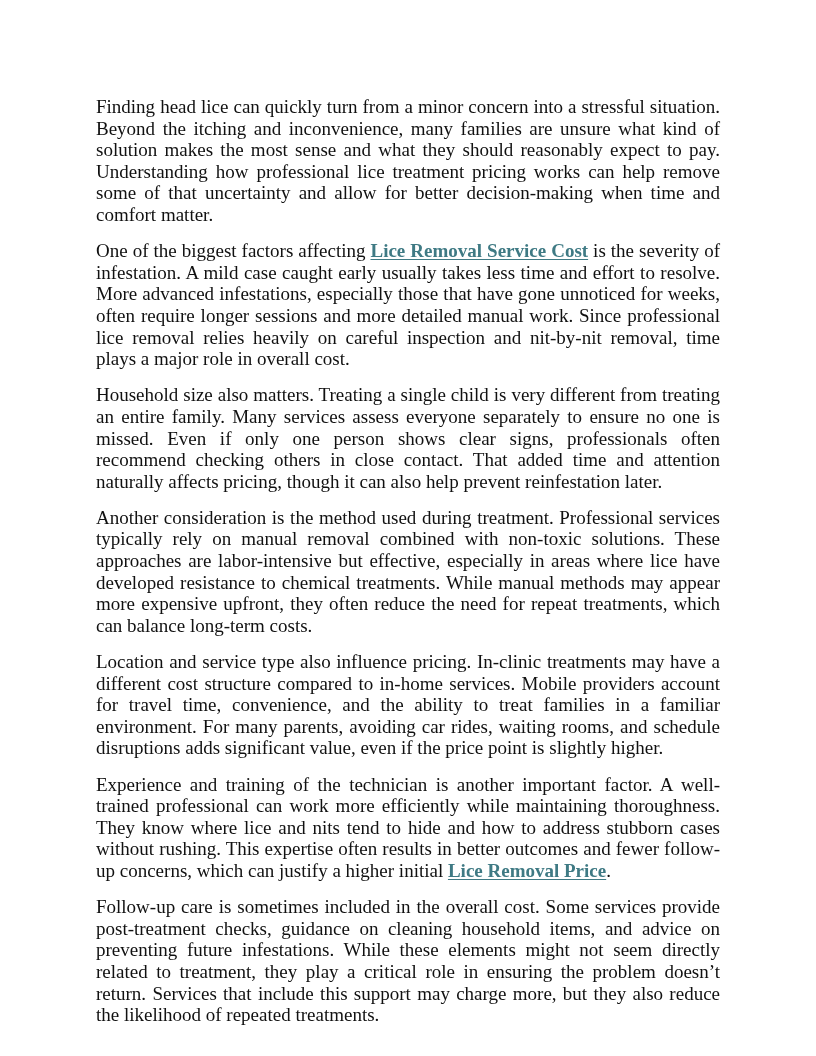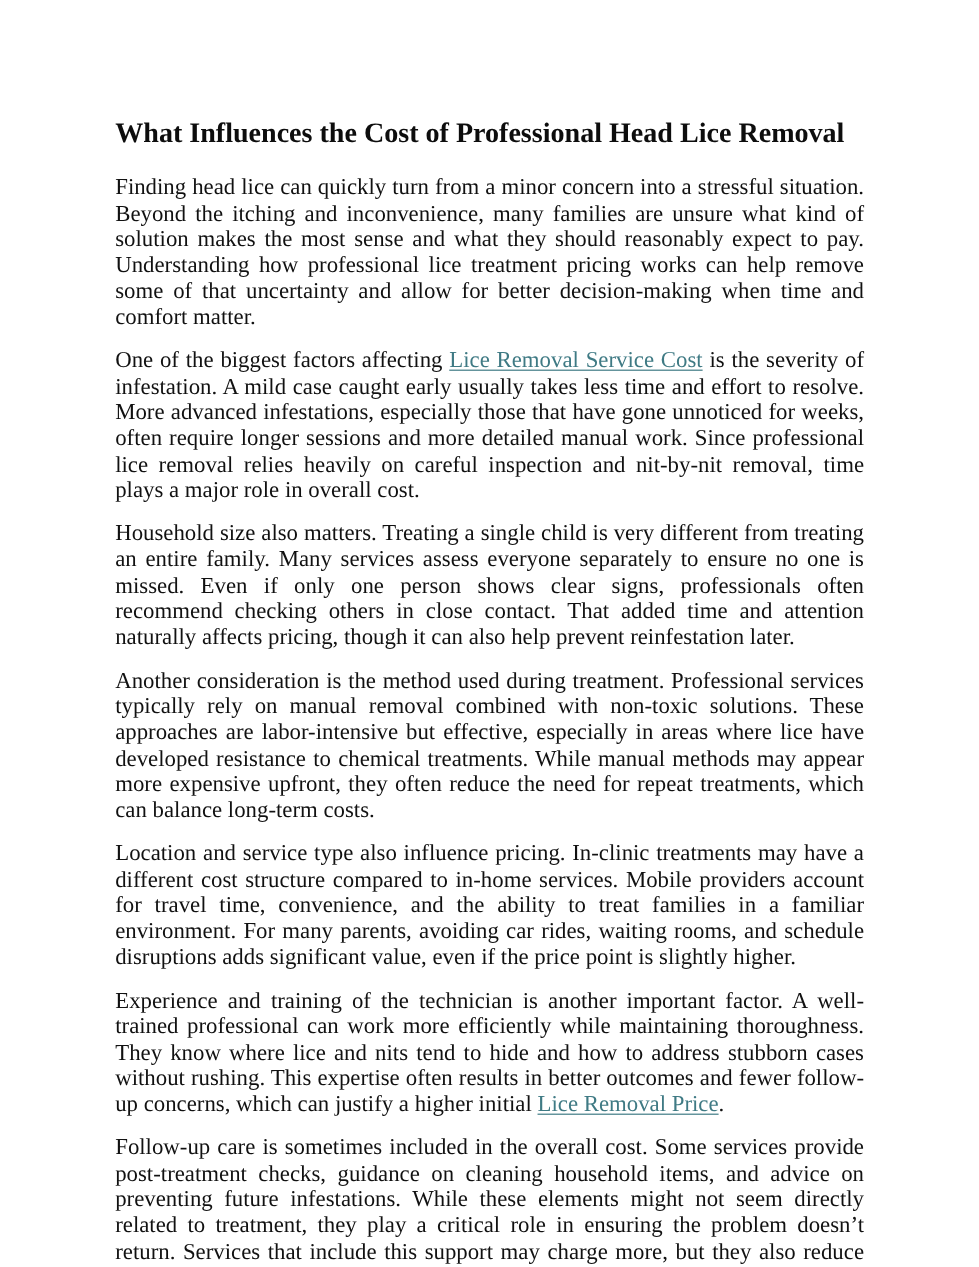--- a/index.html
+++ b/index.html
@@ -12,29 +12,28 @@
       font-family: "Liberation Serif", serif;
       font-weight: bold; font-size: 23.4px; line-height: 30px;
       margin: 0 0 20px 0; white-space: nowrap; letter-spacing: 0px;
       color: #0d0d0d;
     }
     p {
       font-size: 19px; line-height: 21.6px; margin: 0 0 14.6px 0;
       text-align: justify; hyphens: none;
     }
     a.link {
-      color: #3f7a84; font-weight: normal; text-decoration: underline;
+      color: #3f7a84; font-weight: bold; text-decoration: underline;
       text-underline-offset: 2px;
     }
   </style>
 </head>
 <body>
 
 <div class="page">
-  <h1>What Influences the Cost of Professional Head Lice Removal</h1>
 
   <p>Finding head lice can quickly turn from a minor concern into a stressful situation. Beyond the itching and inconvenience, many families are unsure what kind of solution makes the most sense and what they should reasonably expect to pay. Understanding how professional lice treatment pricing works can help remove some of that uncertainty and allow for better decision-making when time and comfort matter.</p>
 
   <p><span>One of the biggest factors affecting </span><a class="link" href="#">Lice Removal Service Cost</a><span> is the severity of infestation. A mild case caught early usually takes less time and effort to resolve. More advanced infestations, especially those that have gone unnoticed for weeks, often require longer sessions and more detailed manual work. Since professional lice removal relies heavily on careful inspection and nit-by-nit removal, time plays a major role in overall cost.</span></p>
 
   <p>Household size also matters. Treating a single child is very different from treating an entire family. Many services assess everyone separately to ensure no one is missed. Even if only one person shows clear signs, professionals often recommend checking others in close contact. That added time and attention naturally affects pricing, though it can also help prevent reinfestation later.</p>
 
   <p>Another consideration is the method used during treatment. Professional services typically rely on manual removal combined with non-toxic solutions. These approaches are labor-intensive but effective, especially in areas where lice have developed resistance to chemical treatments. While manual methods may appear more expensive upfront, they often reduce the need for repeat treatments, which can balance long-term costs.</p>
 
   <p>Location and service type also influence pricing. In-clinic treatments may have a different cost structure compared to in-home services. Mobile providers account for travel time, convenience, and the ability to treat families in a familiar environment. For many parents, avoiding car rides, waiting rooms, and schedule disruptions adds significant value, even if the price point is slightly higher.</p>

